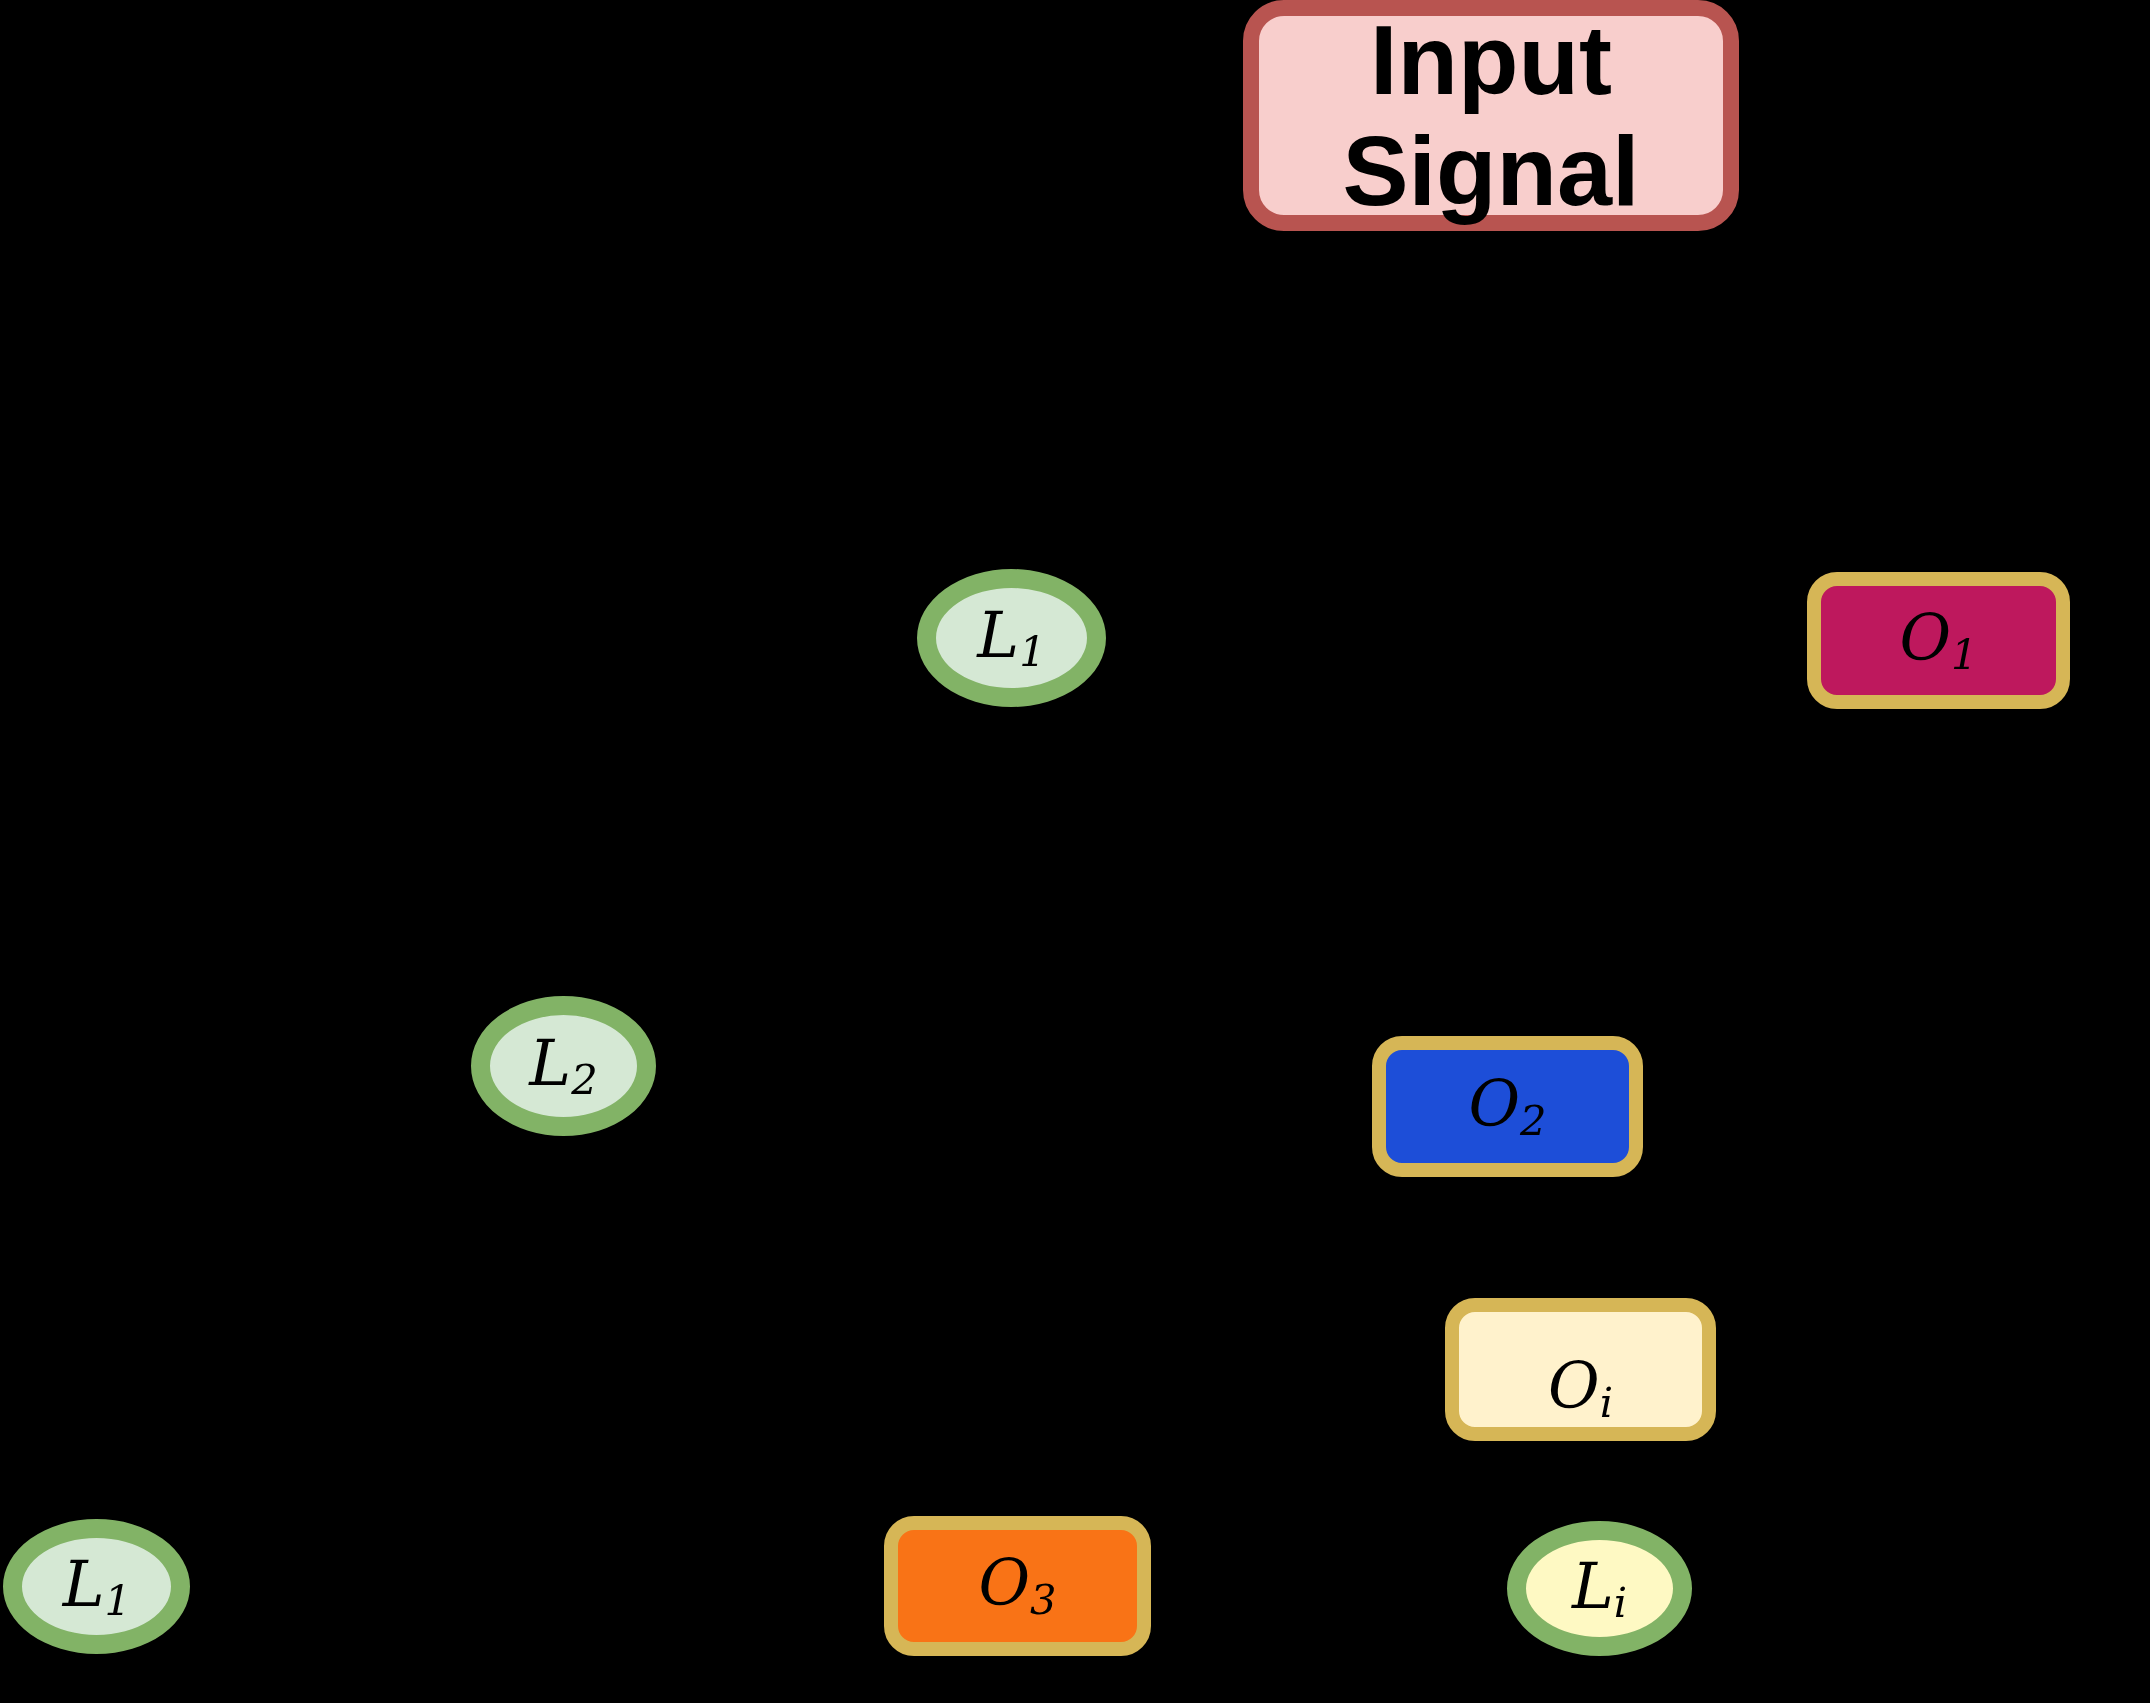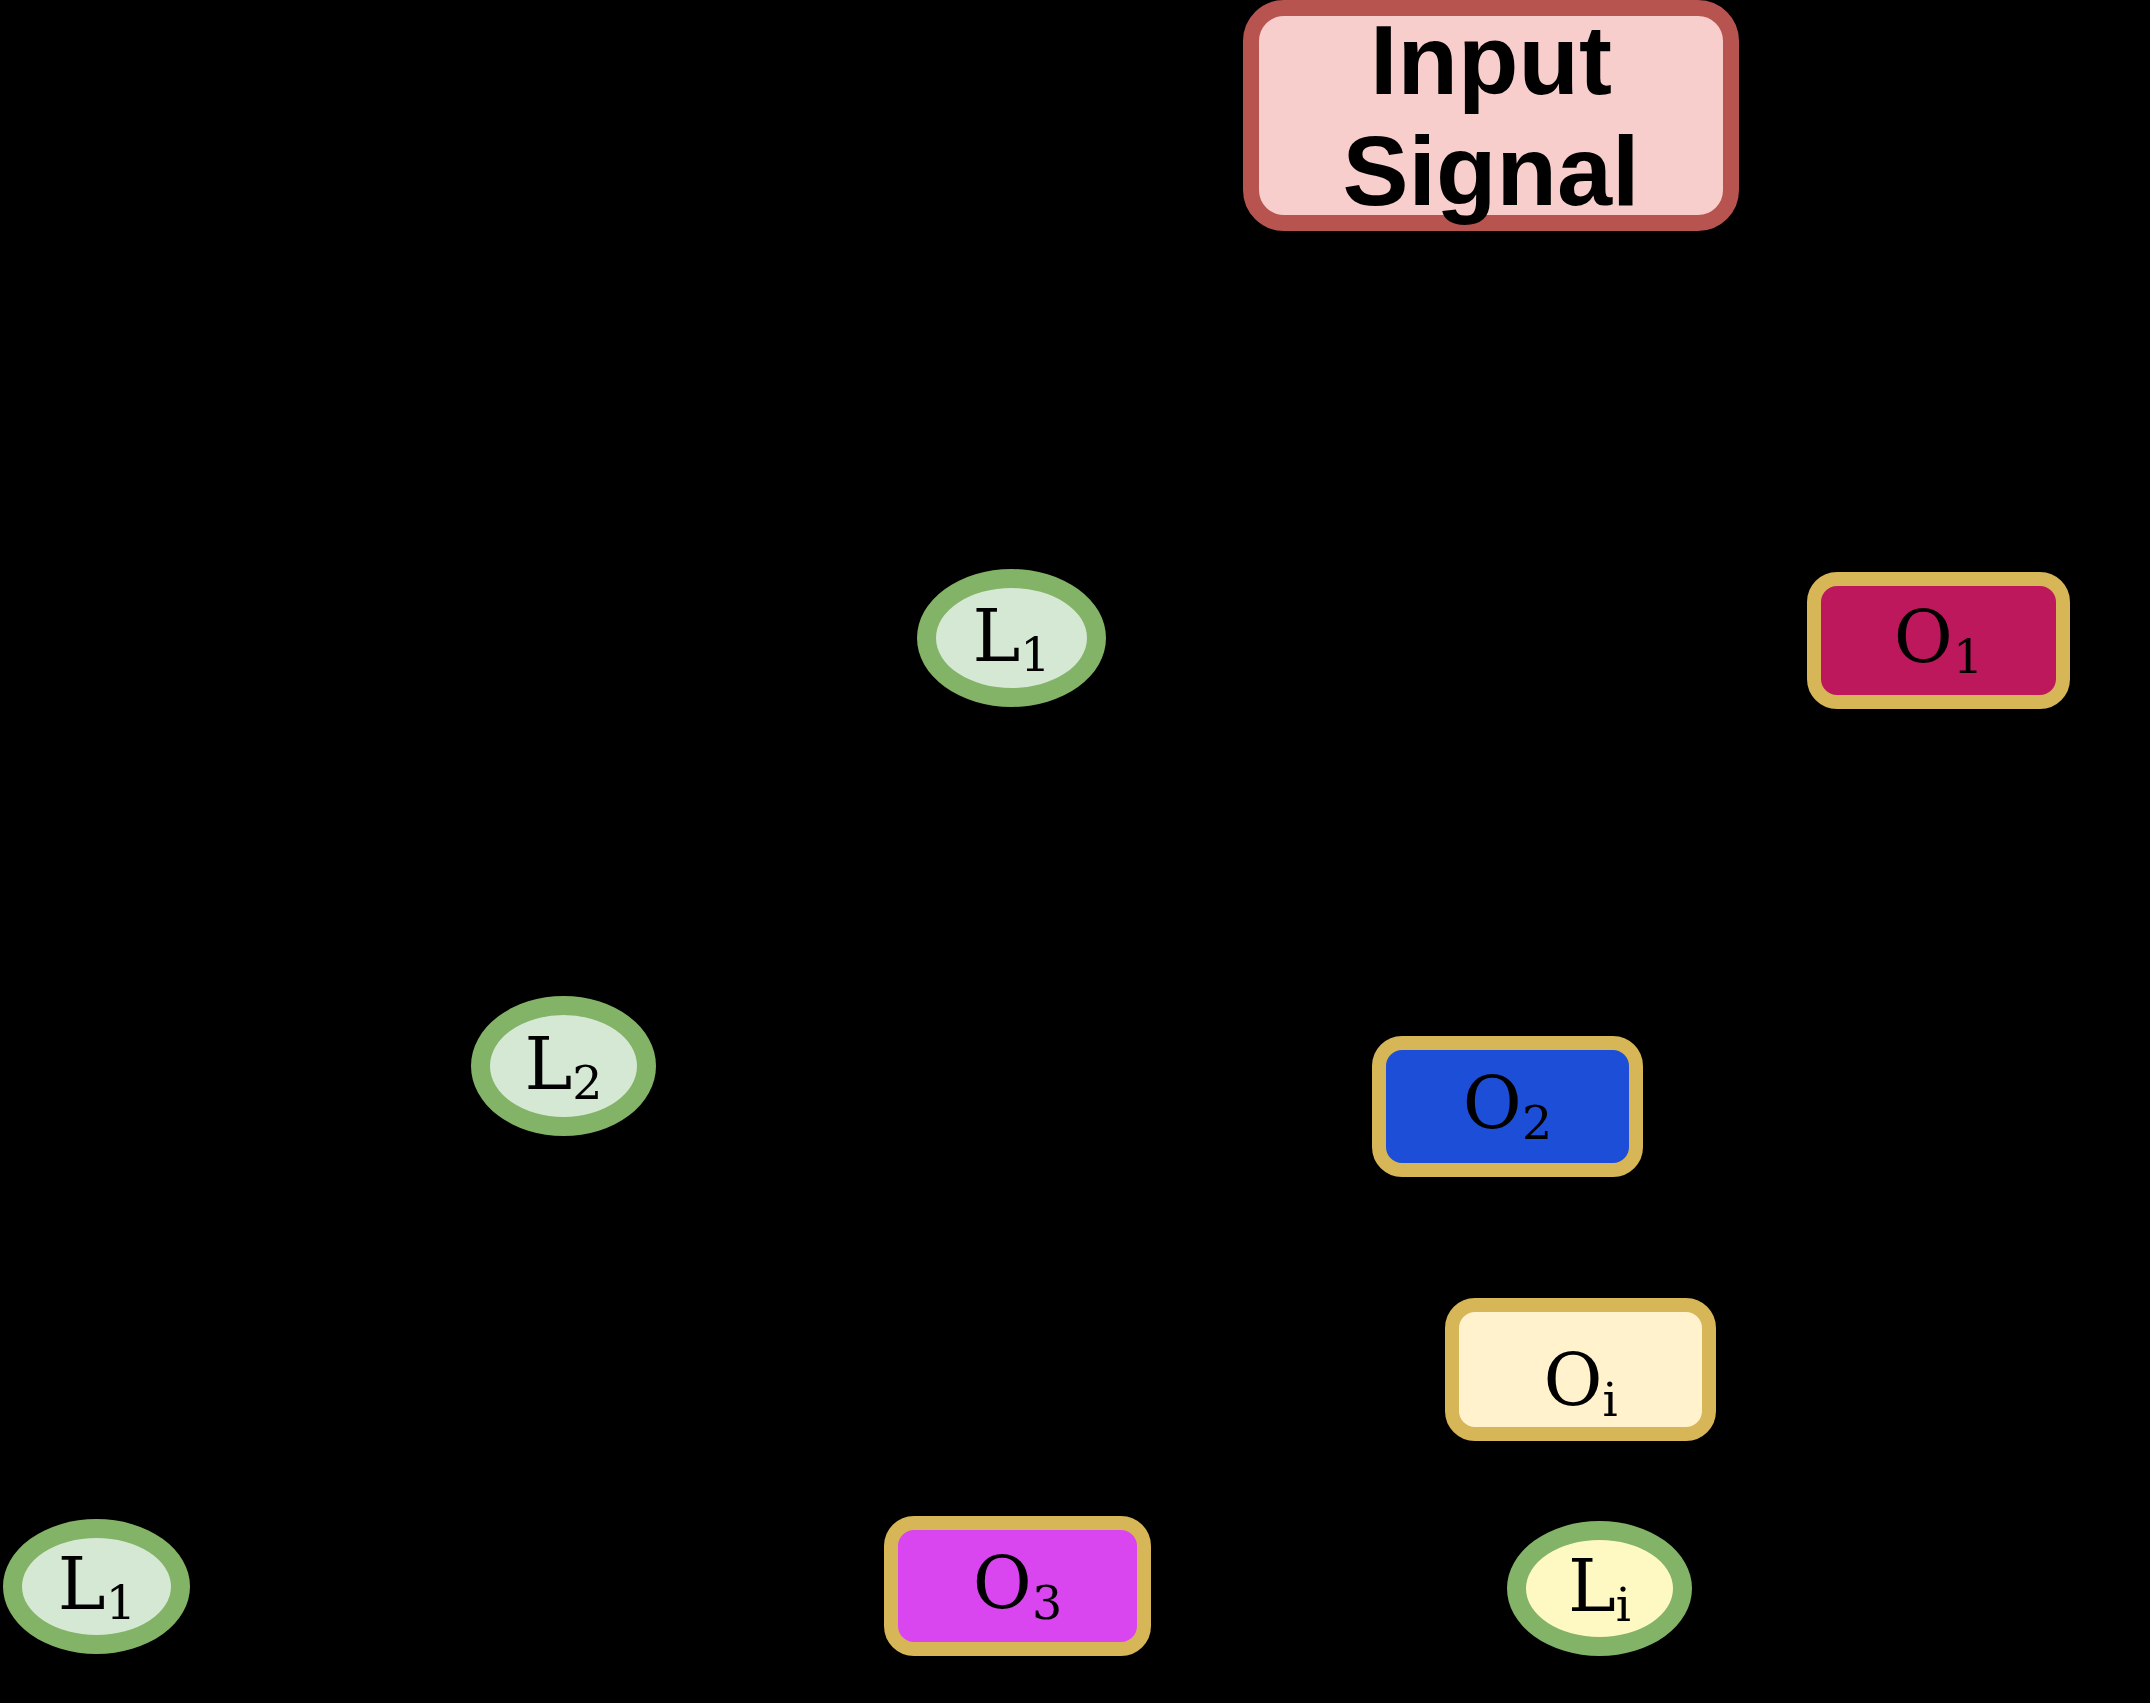--- a/index.html
+++ b/index.html
@@ -33,21 +33,22 @@
     border-radius:41px;
     background:#F8CECC;
     flex-direction:column;
     text-align:center;
     font-weight:bold;
     font-size:99px;
     line-height:1.12;
   }
   .mathlabel{
     font-family:"DejaVu Serif", serif;
-    font-size:72px;
+    font-style:italic;
+    font-size:63px;
     white-space:nowrap;
   }
   .mathlabel .sub{
     font-size:0.66em;
     vertical-align:-0.22em;
   }
   
   #node-input-signal{left:1243px;top:0px;width:496px;height:231px;}
   #node-l1        {left:917px;top:569px;width:189px;height:138px;}
   #node-o1        {left:1807px;top:572px;width:263px;height:137px;}
@@ -94,20 +95,20 @@
 </div>
 
 <div class="node obox" id="node-oi" style="background-color: rgb(255, 242, 204); border-color: rgb(214, 182, 86); align-items: flex-end;">
   <span class="mathlabel"><span>O</span><span class="sub">i</span></span>
 </div>
 
 <div class="node ellipse" id="node-l1-bottom" style="background-color: rgb(213, 232, 212); border-color: rgb(130, 179, 102);">
   <span class="mathlabel"><span>L</span><span class="sub">1</span></span>
 </div>
 
-<div class="node obox" id="node-o3" style="background-color: #d946ef; border-color: rgb(214, 182, 86);">
+<div class="node obox" id="node-o3" style="background-color: #f97316; border-color: rgb(214, 182, 86);">
   <span class="mathlabel"><span>O</span><span class="sub">3</span></span>
 </div>
 
 <div class="node ellipse" id="node-li" style="background-color: #fef9c3; border-color: rgb(130, 179, 102);">
   <span class="mathlabel"><span>L</span><span class="sub">i</span></span>
 </div>
 
 
 </body></html>

